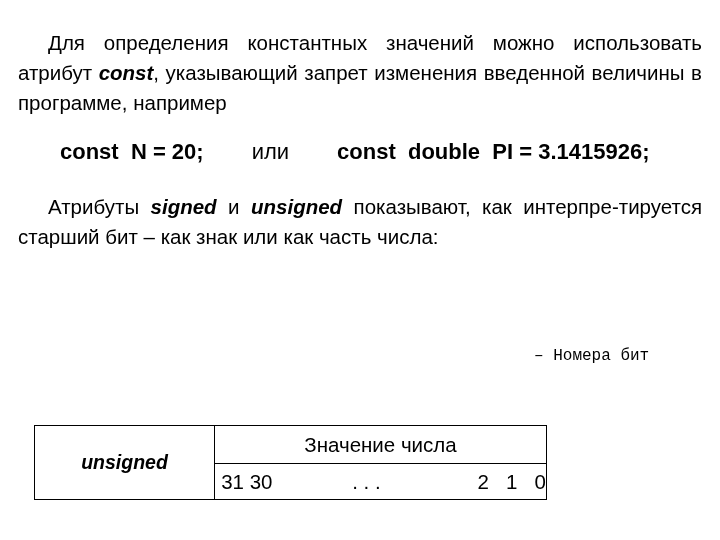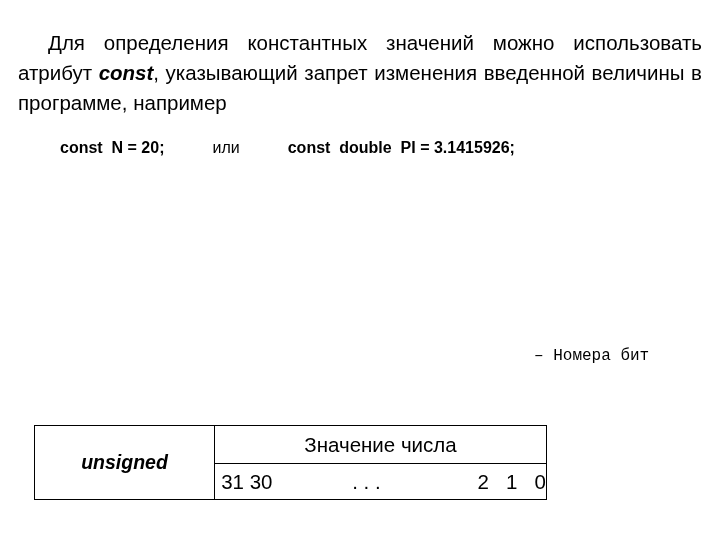--- a/index.html
+++ b/index.html
@@ -43,21 +43,21 @@
   #para-signed { top: 192px; }
 
   
 
   
   .codeline {
     position: absolute;
     top: 139px;
     left: 18px;
     width: 684px;
-    font-size: 16px;
+    font-size: 22px;
     font-weight: bold;
     white-space: pre;
     letter-spacing: 0px;
   }
   .codeline .gap-a { display: inline-block; width: 42px; }
   .codeline .gap-b { display: inline-block; width: 48px; }
   .codeline .or {
     font-weight: normal;
   }
 
@@ -139,20 +139,21 @@
 </style>
 </head>
 <body>
 
 <div class="slide">
 
   <div class="para" id="para-const"><span class="ind"></span><span>Для определения константных значений можно использовать атрибут </span><span class="bi">const</span><span>, указывающий запрет изменения введенной величины в программе, например</span></div>
 
   <div class="codeline"><span class="gap-a"></span><span>const  N = 20;</span><span class="gap-b"></span><span class="or">или</span><span class="gap-b"></span><span>const  double  PI = 3.1415926;</span></div>
 
+  <div class="para" id="para-signed"><span class="ind"></span><span>Атрибуты </span><span class="bi">signed</span><span> и </span><span class="bi">unsigned</span><span> показывают, как интерпре-тируется старший  бит – как  знак  или  как часть числа:</span></div>
 
 
   <div id="bitnum-caption">– Номера бит</div>
 
   <table class="bittable" id="table-unsigned">
     <tbody>
         <tr>
       <td class="typecell c-type r1" rowspan="2">unsigned</td>
       <td class="hdr c-val r1">Значение числа</td>
     </tr>

